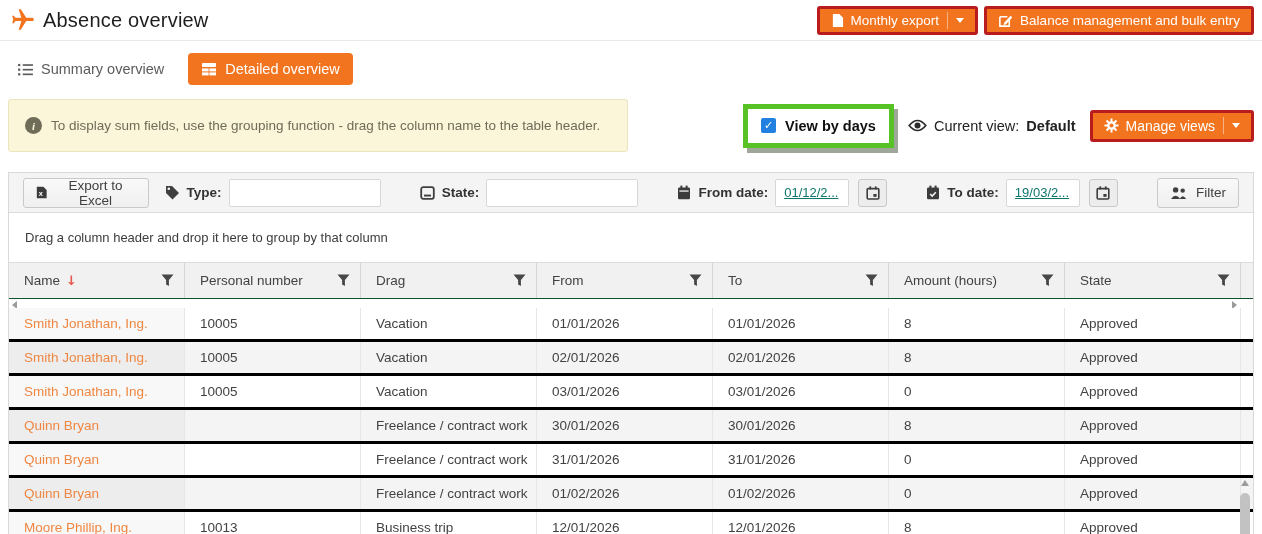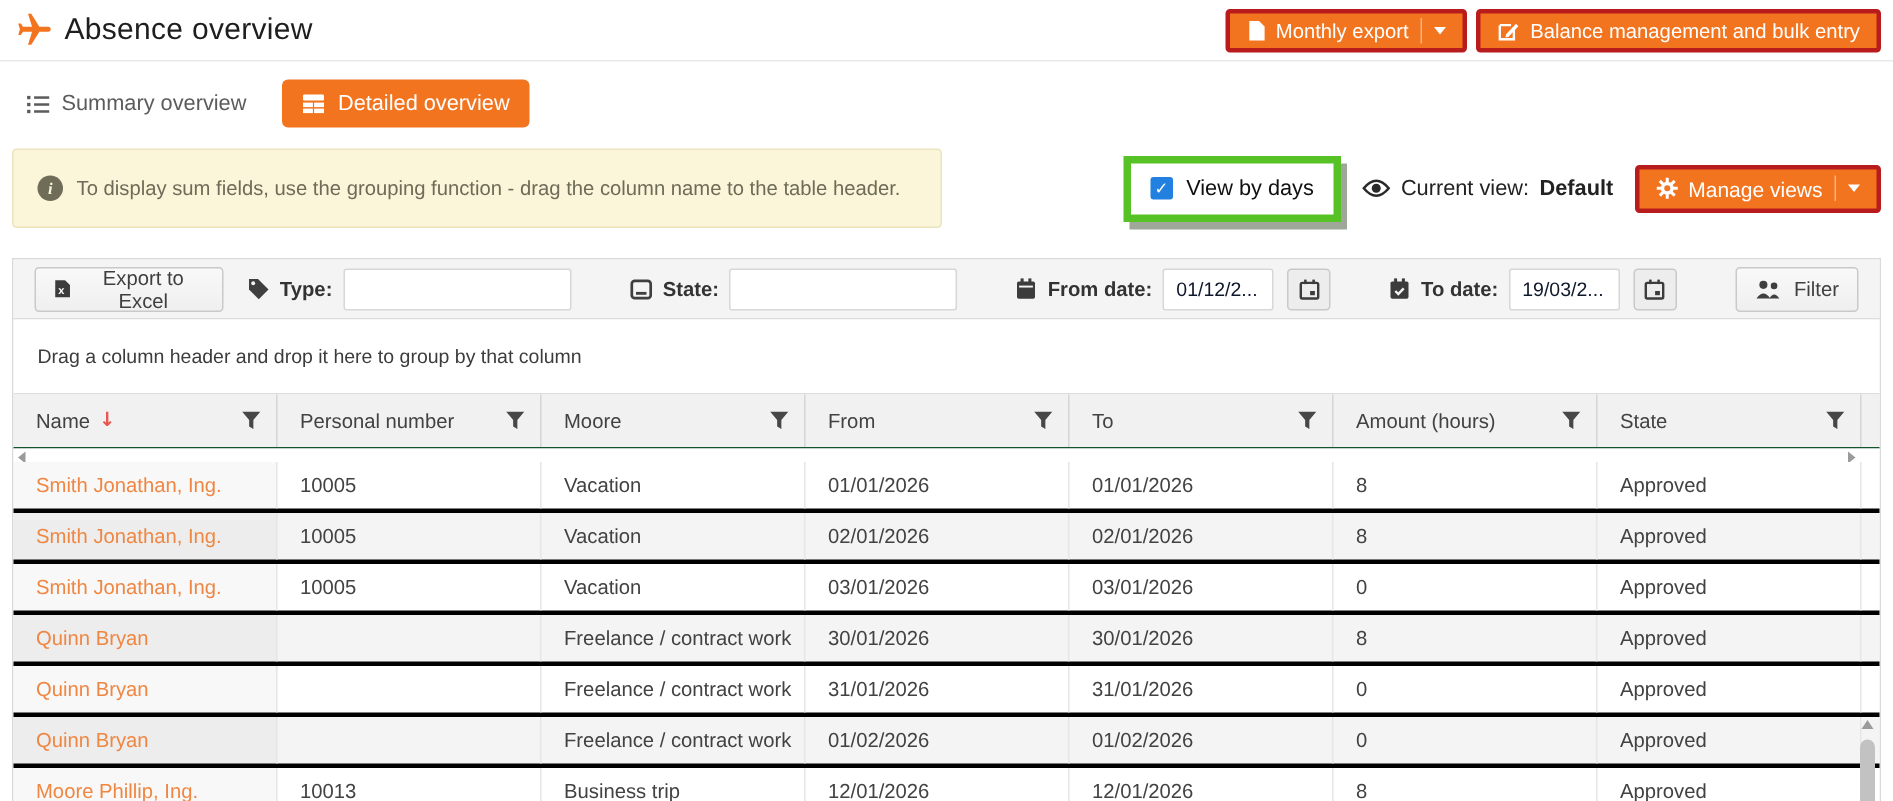--- a/index.html
+++ b/index.html
@@ -41,39 +41,39 @@
 
   .view-controls { margin-left:auto; display:flex; align-items:center; gap:14px; }
   .green-box {
     border:5px solid #57c226; background:#fff; padding:9px 13px;
     box-shadow:4px 5px 0 rgba(40,60,30,.45);
     display:flex; align-items:center; gap:9px;
   }
   .checkbox { width:15px; height:15px; background:#2180e0; border-radius:2px;
     display:inline-flex; align-items:center; justify-content:center; cursor:pointer; }
   .checkbox .tick { color:#fff; font:bold 11px "DejaVu Sans", sans-serif; line-height:1; }
-  .green-box label { font-size:14.5px; font-weight:normal; color:#101010; cursor:pointer; }
+  .green-box label { font-size:14.5px; font-weight:bold; color:#101010; cursor:pointer; }
   .current-view { display:flex; align-items:center; gap:7px; font-size:14.5px; color:#222; }
   .current-view b { font-weight:bold; }
   .btn-manage { height:32px; font-size:14px; }
 
   
   .panel { position:absolute; left:8px; right:8px; top:172px; bottom:-20px; border:1px solid #d9d9d9; background:#fff; }
 
   .toolbar { height:40px; background:#f4f4f4; border-bottom:1px solid #dcdcdc;
     display:flex; align-items:center; padding:0 14px; gap:8px; }
   .btn-gray {
     background:linear-gradient(#f9f9f9,#efefef); border:1px solid #c9c9c9; border-radius:3px;
     height:30px; display:inline-flex; align-items:center; gap:8px; padding:0 12px;
     font-size:13.5px; color:#3f3f3f; cursor:pointer; font-family:inherit;
   }
   .tb-group { display:flex; align-items:center; gap:7px; }
   .tb-label { font-size:13.5px; font-weight:bold; color:#333; white-space:nowrap; }
   .tb-input { height:28px; border:1px solid #d7d7d7; border-radius:2px; background:#fff;
-    font-size:13px; color:#0f172a; padding:0 8px; font-family:inherit; }
+    font-size:13px; color:#0f766e; padding:0 8px; font-family:inherit;text-decoration:underline; }
   .tb-input.wide { width:152px; }
   .tb-input.date { width:74px; }
   .picker-btn { width:29px; height:28px; background:#ededed; border:1px solid #c9c9c9; border-radius:3px;
     display:inline-flex; align-items:center; justify-content:center; cursor:pointer; margin-left:2px; }
   .spacer-lg { flex:1 1 auto; }
   .spacer-md { width:26px; }
 
   
   .group-hint { height:50px; display:flex; align-items:center; padding:0 16px;
     font-size:13px; color:#3c3c3c; background:#fff; border-bottom:1px solid #ddd; }
@@ -299,21 +299,21 @@
       </div>
       <div class="th">
         <span>Personal number</span>
         <button class="funnel">
             <svg width="13" height="13" viewBox="0 0 13 13">
               <polygon points="0.5,0.5 12.5,0.5 7.9,6 7.9,12 5.1,10.4 5.1,6" fill="#474747"></polygon>
             </svg>
           </button>
       </div>
       <div class="th">
-        <span>Moore</span>
+        <span>Drag</span>
         <button class="funnel">
             <svg width="13" height="13" viewBox="0 0 13 13">
               <polygon points="0.5,0.5 12.5,0.5 7.9,6 7.9,12 5.1,10.4 5.1,6" fill="#474747"></polygon>
             </svg>
           </button>
       </div>
       <div class="th">
         <span>From</span>
         <button class="funnel">
             <svg width="13" height="13" viewBox="0 0 13 13">

